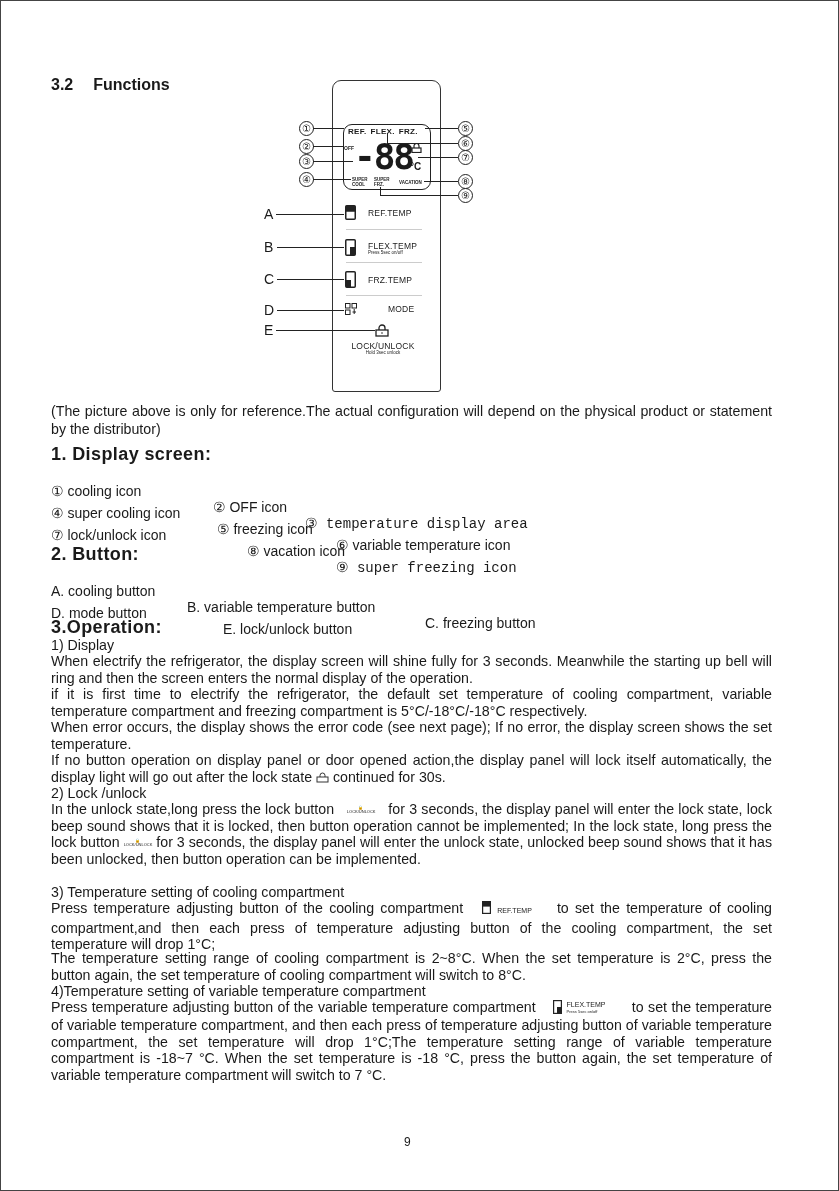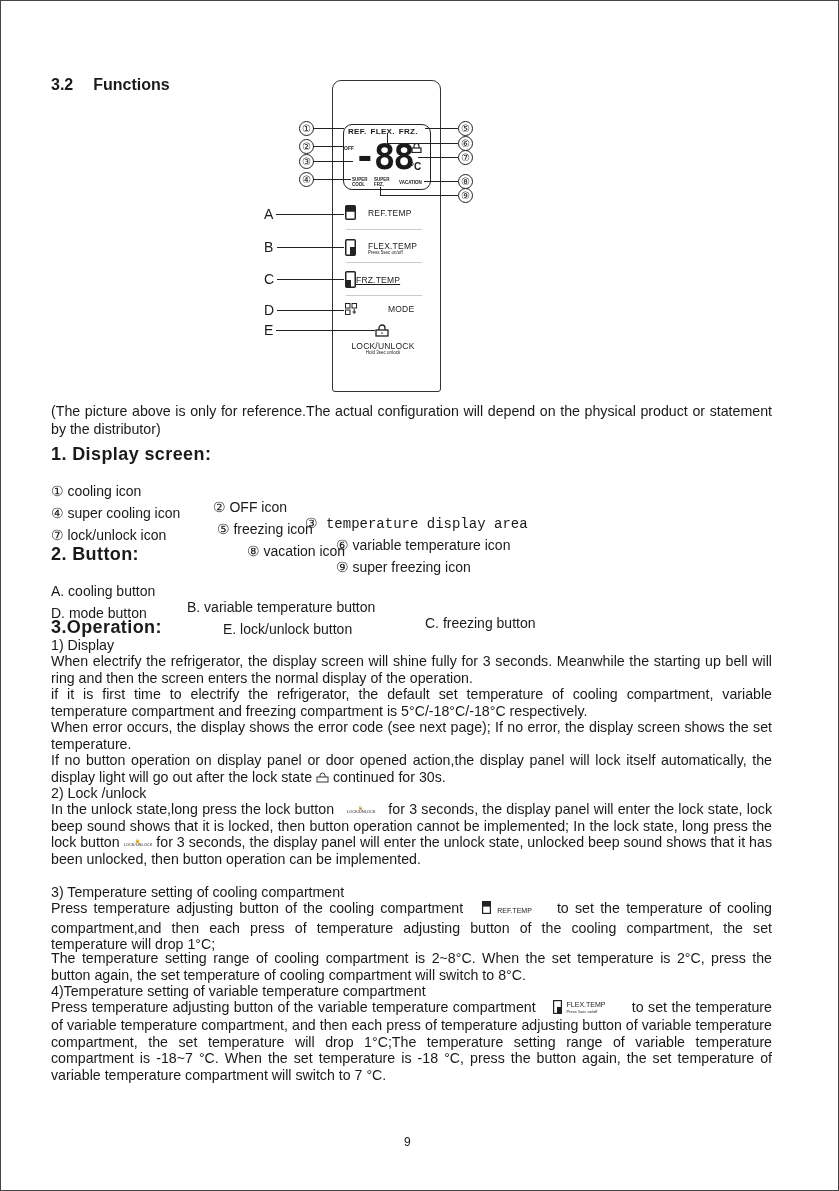--- a/index.html
+++ b/index.html
@@ -77,21 +77,21 @@
       <rect x="5" y="8" width="5" height="8" fill="#222"></rect>
     </svg>
   <span style="margin-left:12px;line-height:8px;"><span class="btn-label">FLEX.TEMP</span><span class="btn-sub">Press 5sec on/off</span></span>
 </div>
 <div class="sep" style="top:262px;"></div>
 <div class="btn-row" style="top:271px;">
   <svg width="11" height="17" viewBox="0 0 11 17">
       <rect x="0.75" y="0.75" width="9.5" height="15.5" rx="1" fill="#fff" stroke="#222" stroke-width="1.5"></rect>
       <rect x="1" y="9" width="5" height="7" fill="#222"></rect>
     </svg>
-  <span class="btn-label" style="text-decoration:underline;">FRZ.TEMP</span>
+  <span class="btn-label" style="margin-left:12px;">FRZ.TEMP</span>
 </div>
 <div class="sep" style="top:295px;"></div>
 <div class="btn-row" style="top:303px;">
   <svg width="12" height="12" viewBox="0 0 12 12">
       <rect x="0.5" y="0.5" width="4.5" height="4.5" fill="none" stroke="#222"></rect>
       <rect x="0.5" y="7" width="4.5" height="4.5" fill="none" stroke="#222"></rect>
       <rect x="7" y="0.5" width="4.5" height="4.5" fill="none" stroke="#222"></rect>
       <path d="M9.2 6v5M7.5 9h3.5" stroke="#222"></path>
     </svg>
   <span class="btn-label" style="margin-left:31px;">MODE</span>
@@ -150,21 +150,21 @@
   <span style="left:254px;font-family:Liberation Mono, monospace;">③ temperature display area</span>
 </div>
 <div class="row" style="top:489px;">
   <span style="left:0;">④ super cooling icon</span>
   <span style="left:166px;">⑤ freezing icon</span>
   <span style="left:285px;">⑥ variable temperature  icon</span>
 </div>
 <div class="row" style="top:511px;">
   <span style="left:0;">⑦ lock/unlock icon</span>
   <span style="left:168px;margin-left:28px;">⑧ vacation icon</span>
-  <span style="left:285px;">⑨ super freezing icon</span>
+  <span style="left:285px;font-family:Liberation Mono, monospace;">⑨ super freezing icon</span>
 </div>
 
 <div class="txt h" style="top:546px;">2. Button:</div>
 <div class="row" style="top:567px;">
   <span style="left:0;">A. cooling button</span>
   <span style="left:136px;">B. variable temperature button</span>
   <span style="left:374px;text-align:center;">C. freezing button</span>
 </div>
 <div class="row" style="top:589px;">
   <span style="left:0;">D. mode button</span>

